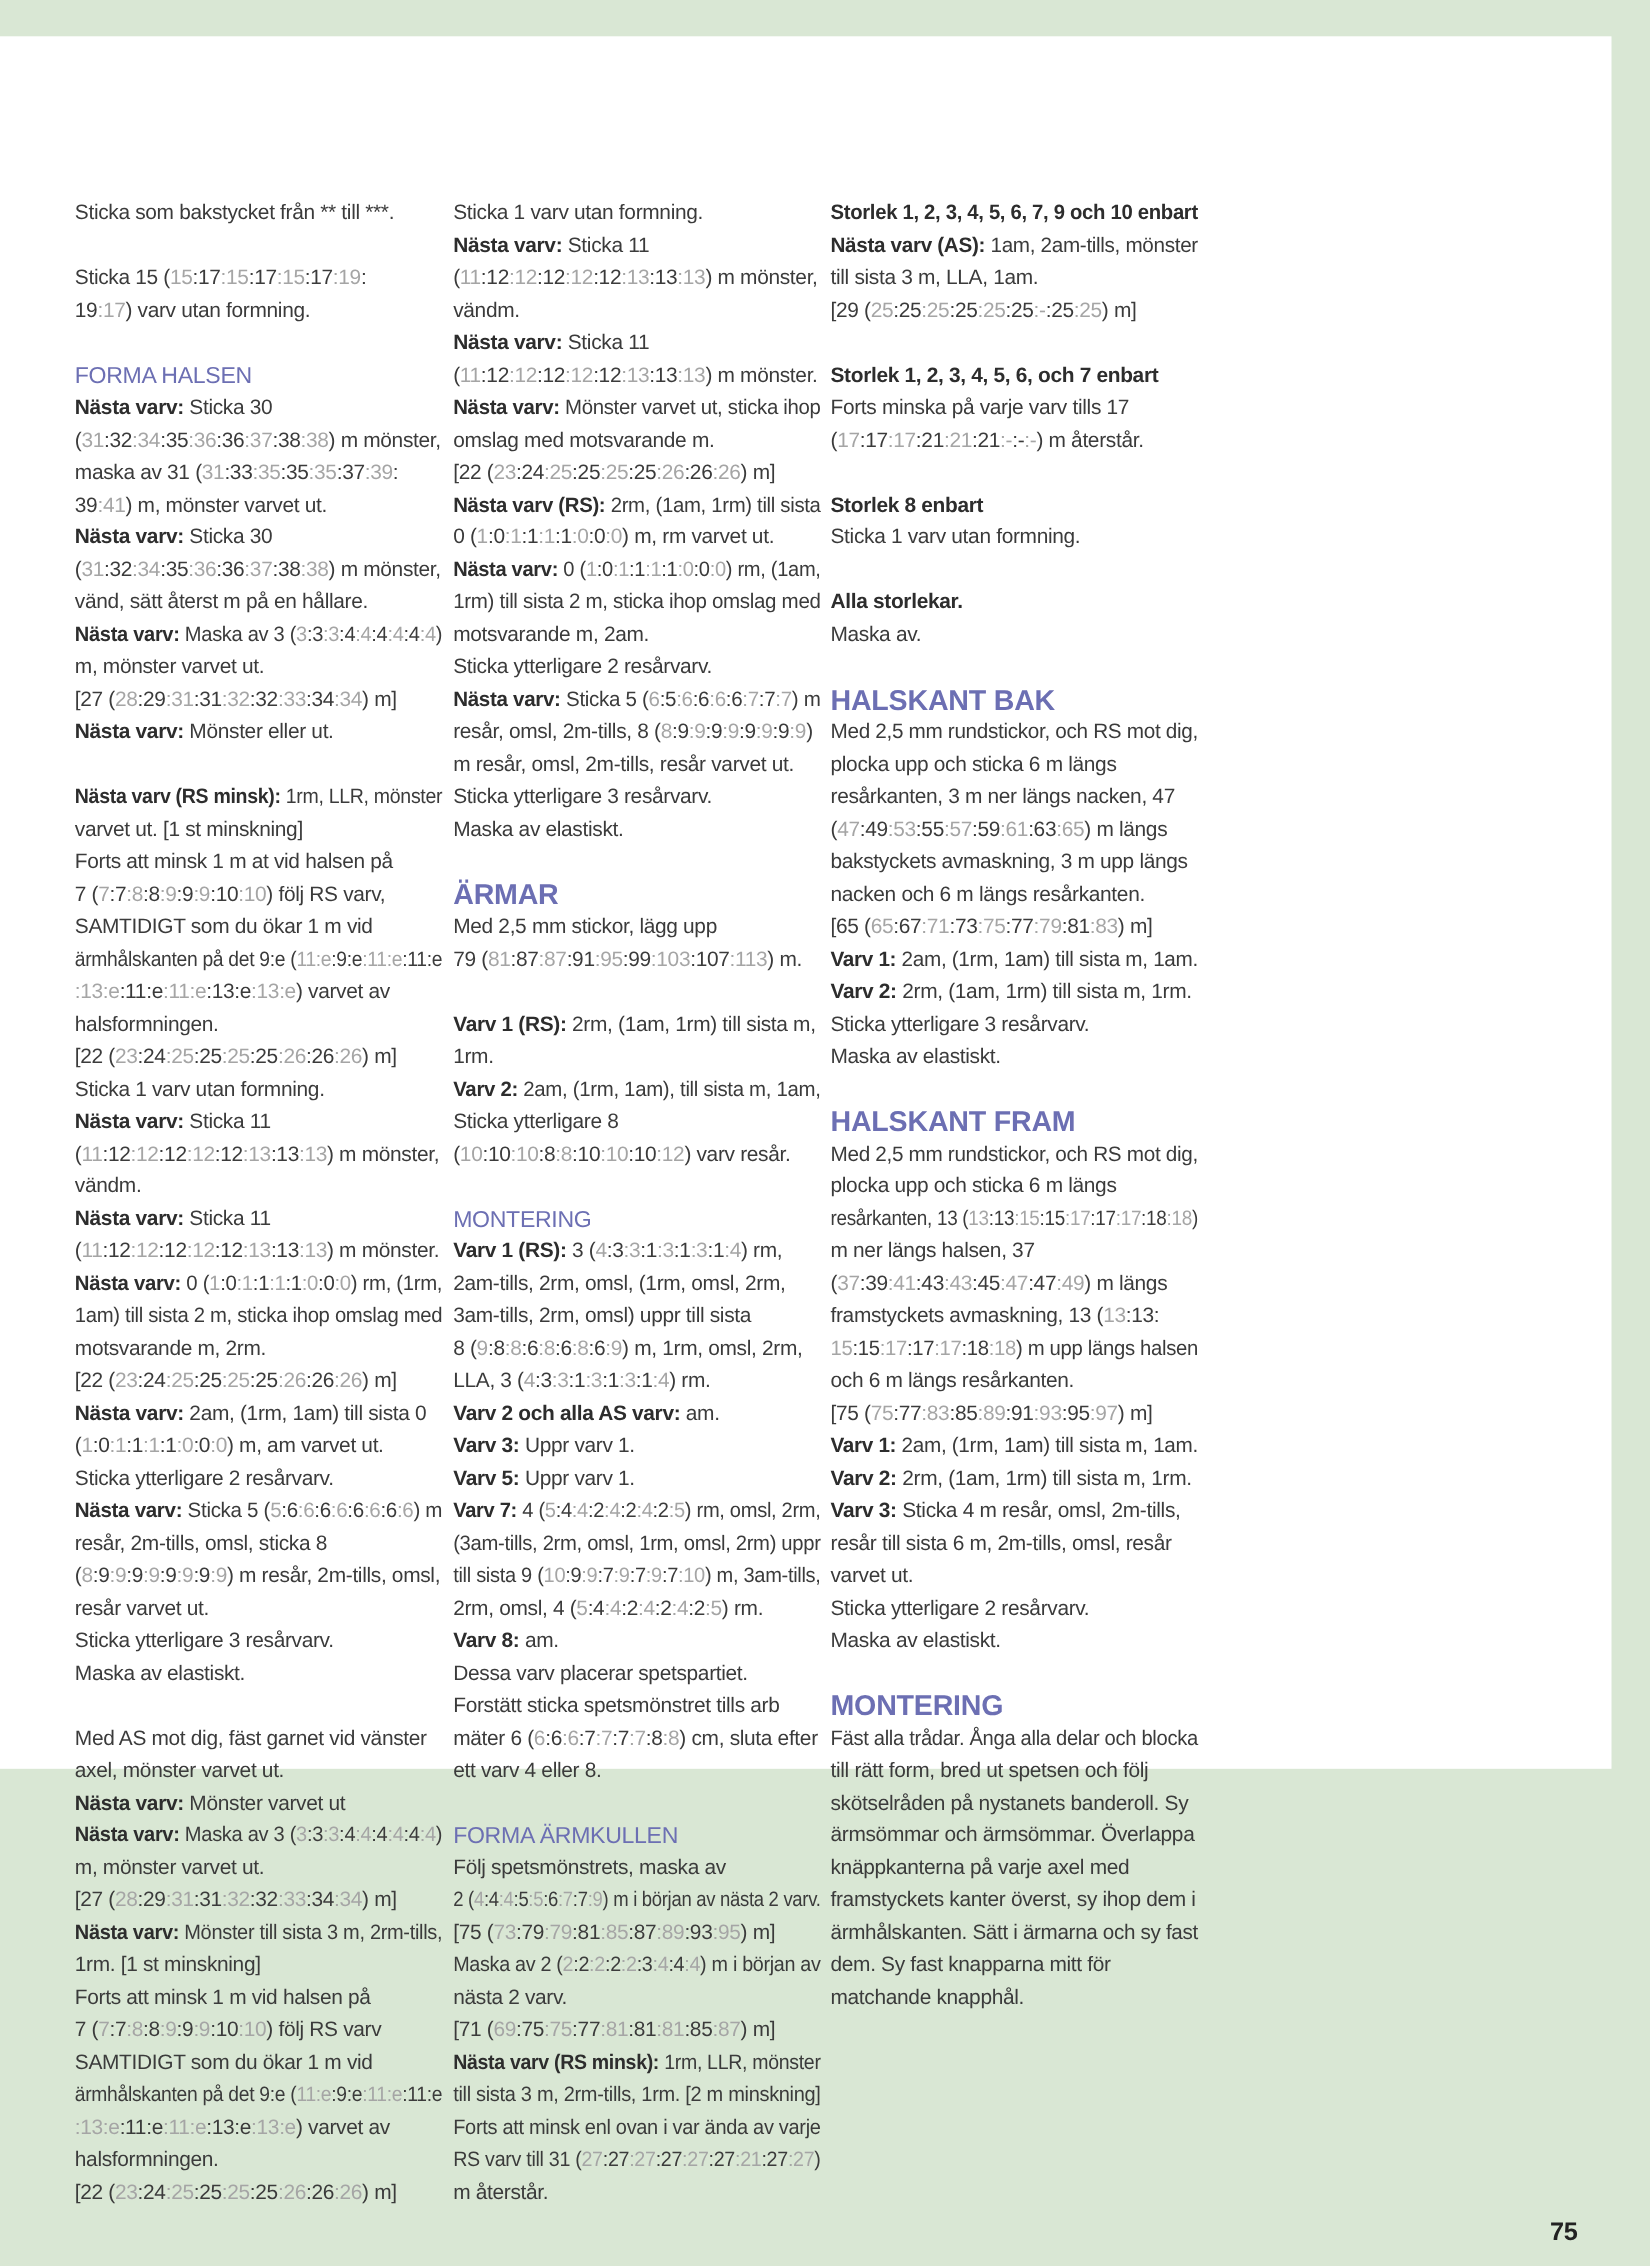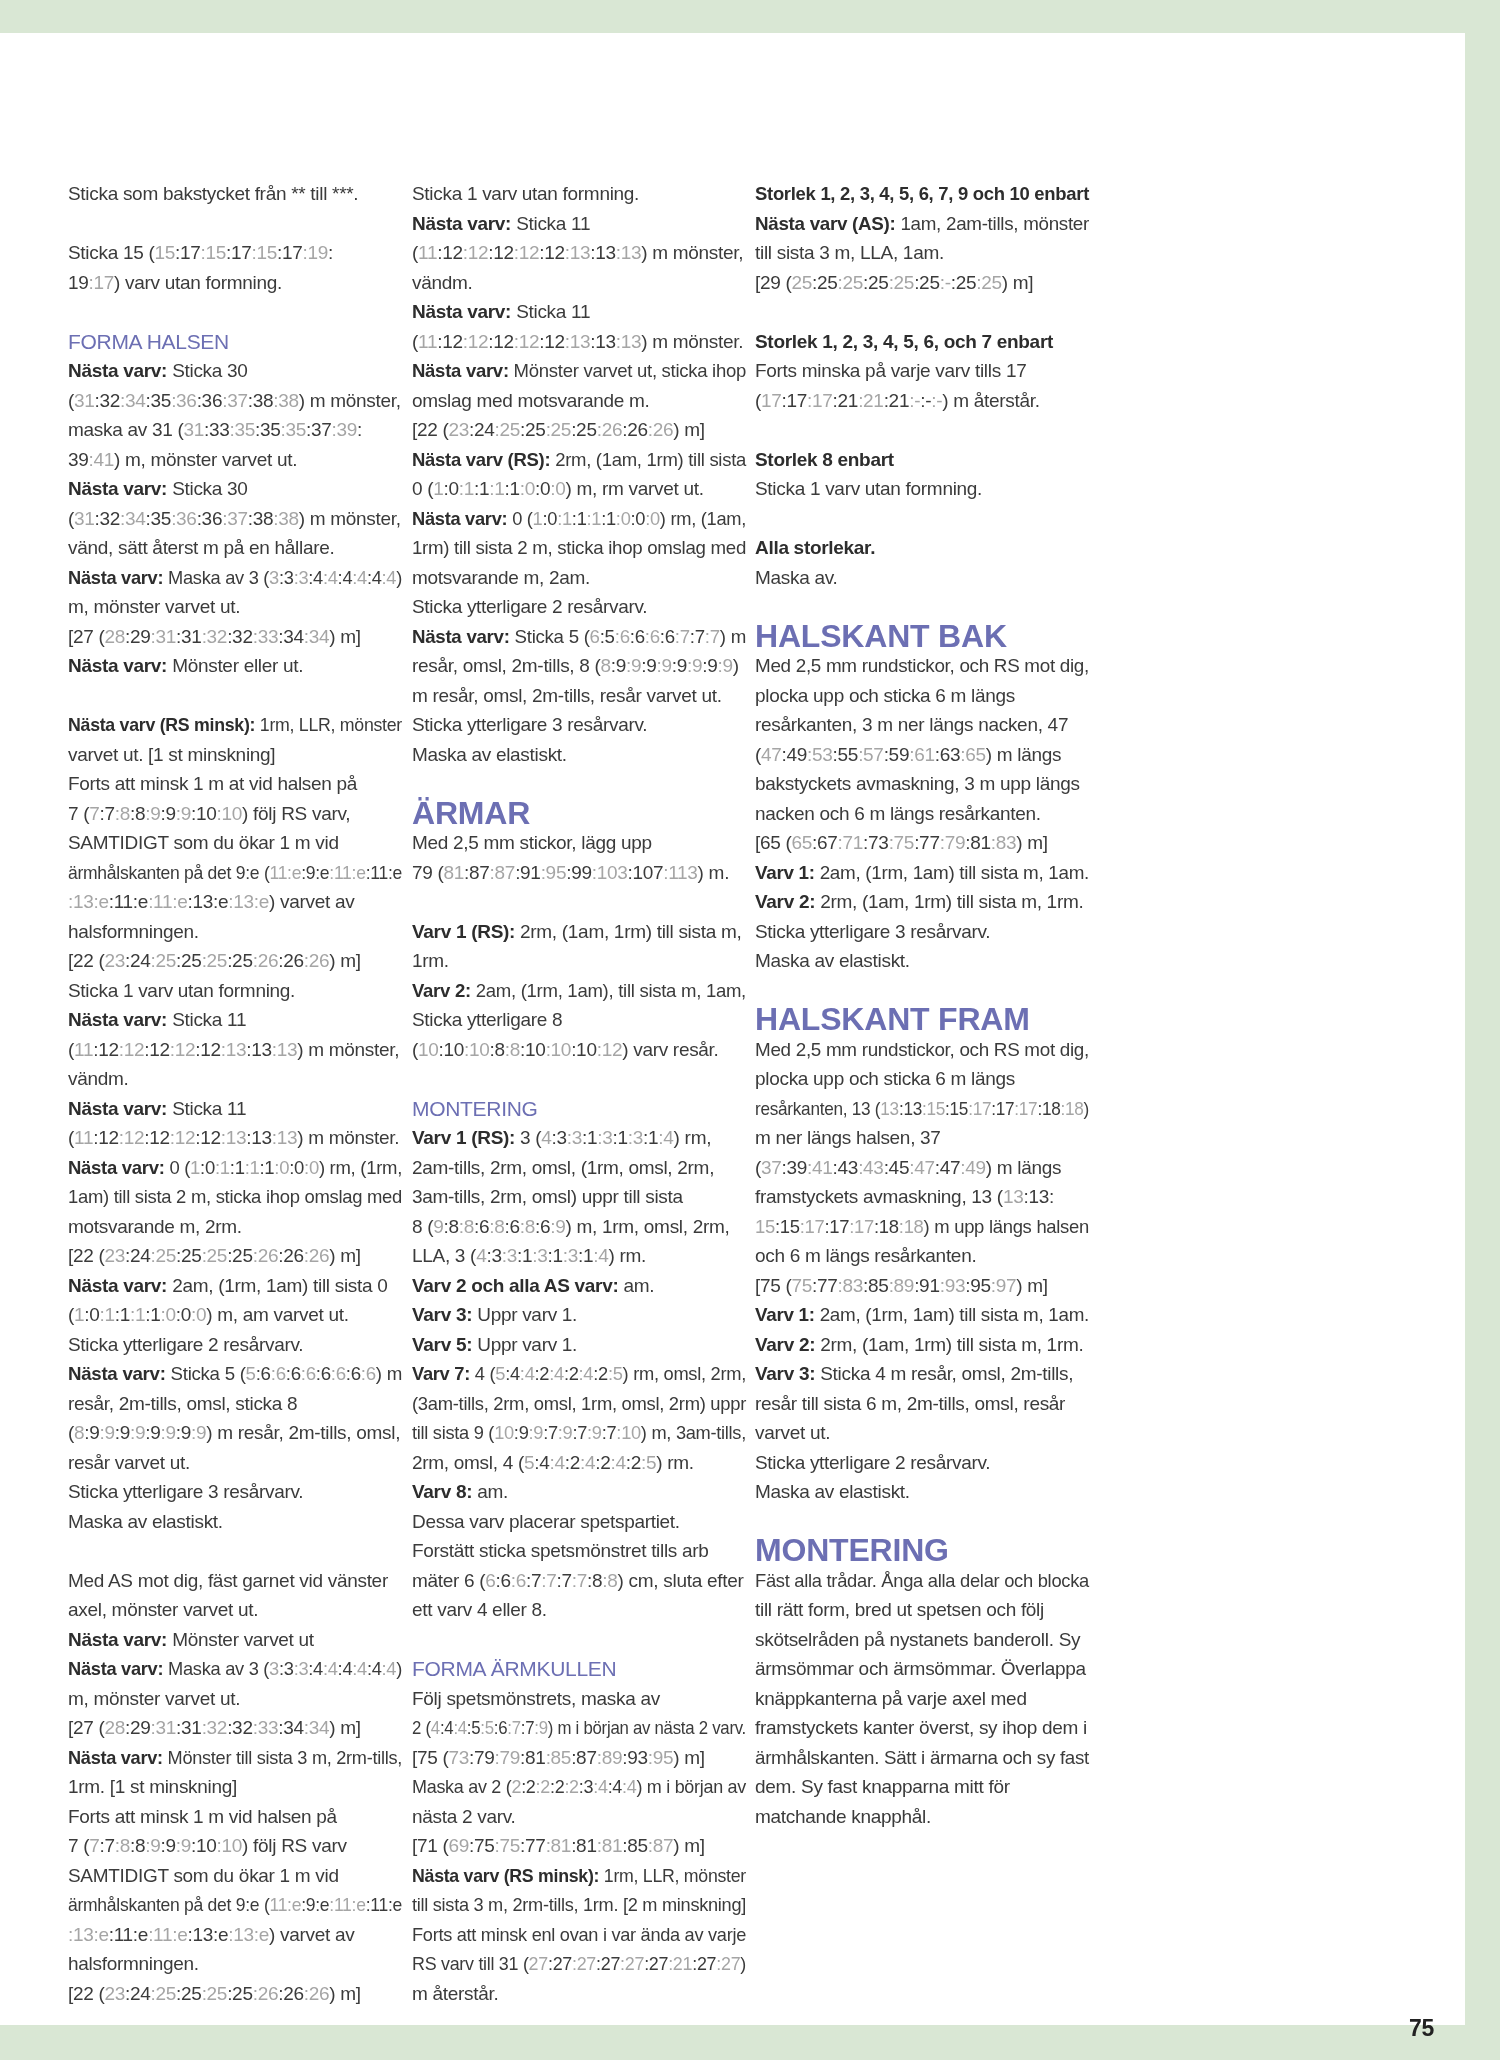--- a/index.html
+++ b/index.html
@@ -5,38 +5,38 @@
   html,body { margin:0; padding:0; }
   body {
     width:1500px; height:2060px;
     background:#d9e7d4;
     font-family:"Liberation Sans", sans-serif;
     position:relative;
     overflow:hidden;
   }
   .sheet {
     position:absolute; left:0; top:33px;
-    width:1465px; height:1992px;
+    width:1465px; height:1575px;
     background:#ffffff;
   }
   .col { position:absolute; top:146px; }
   .col-1 { left:68px; }
   .col-2 { left:412px; }
   .col-3 { left:755px; }
   .line {
     height:29.5px; line-height:29.5px;
     white-space:nowrap; width:max-content;
     font-size:19px; letter-spacing:-0.3px;
     color:#3b3b3b;
   }
   .gap { height:29.5px; }
   .seg-b { font-weight:700; color:#2d2d2d; }
   .seg-g { color:#a5a5a5; }
   .h1 {
-    font-size:32px; font-weight:700;
+    font-size:26px; font-weight:700;
     color:#6c6fb3; letter-spacing:-0.2px;
   }
   .h2 {
     font-size:21px; font-weight:400;
     color:#6c6fb3;
   }
   .pagenum {
     position:absolute; left:1392px; top:1982px;
     width:42px; text-align:right;
     font-size:23px; font-weight:700; color:#222222;

